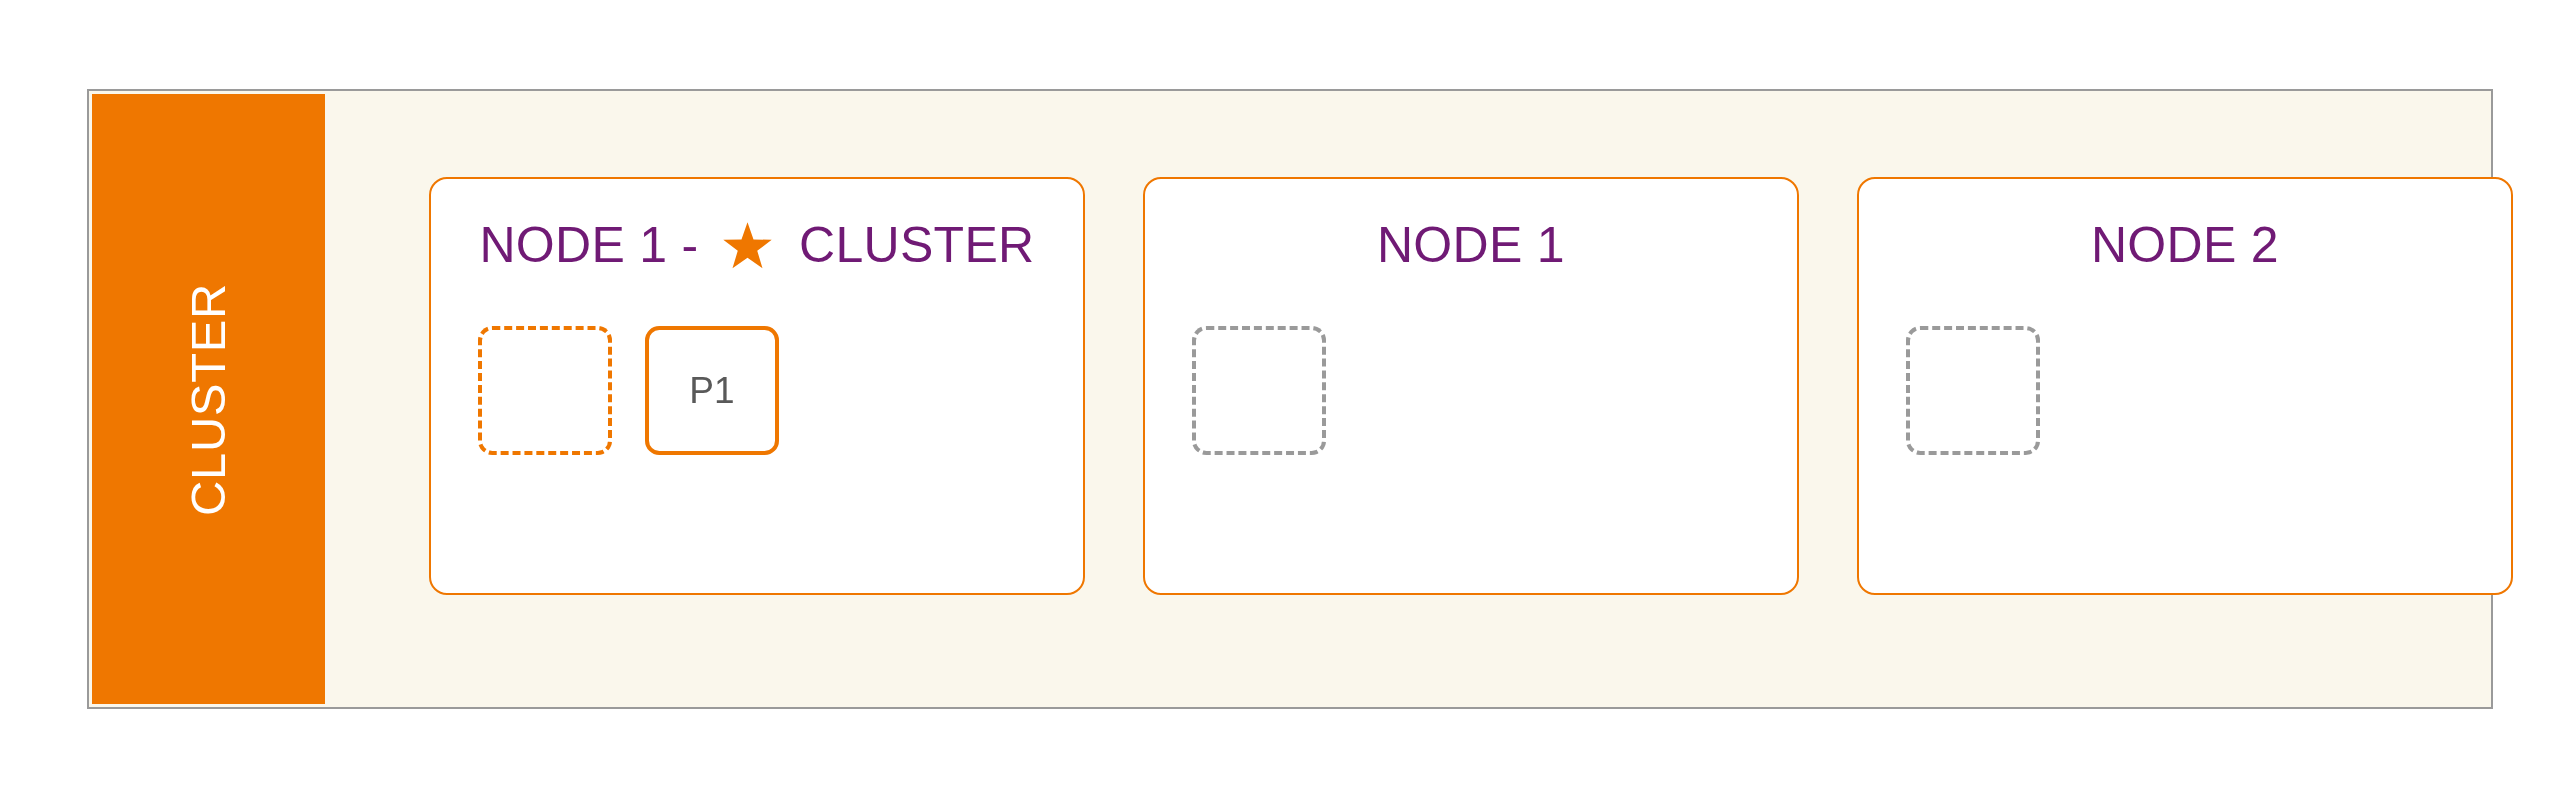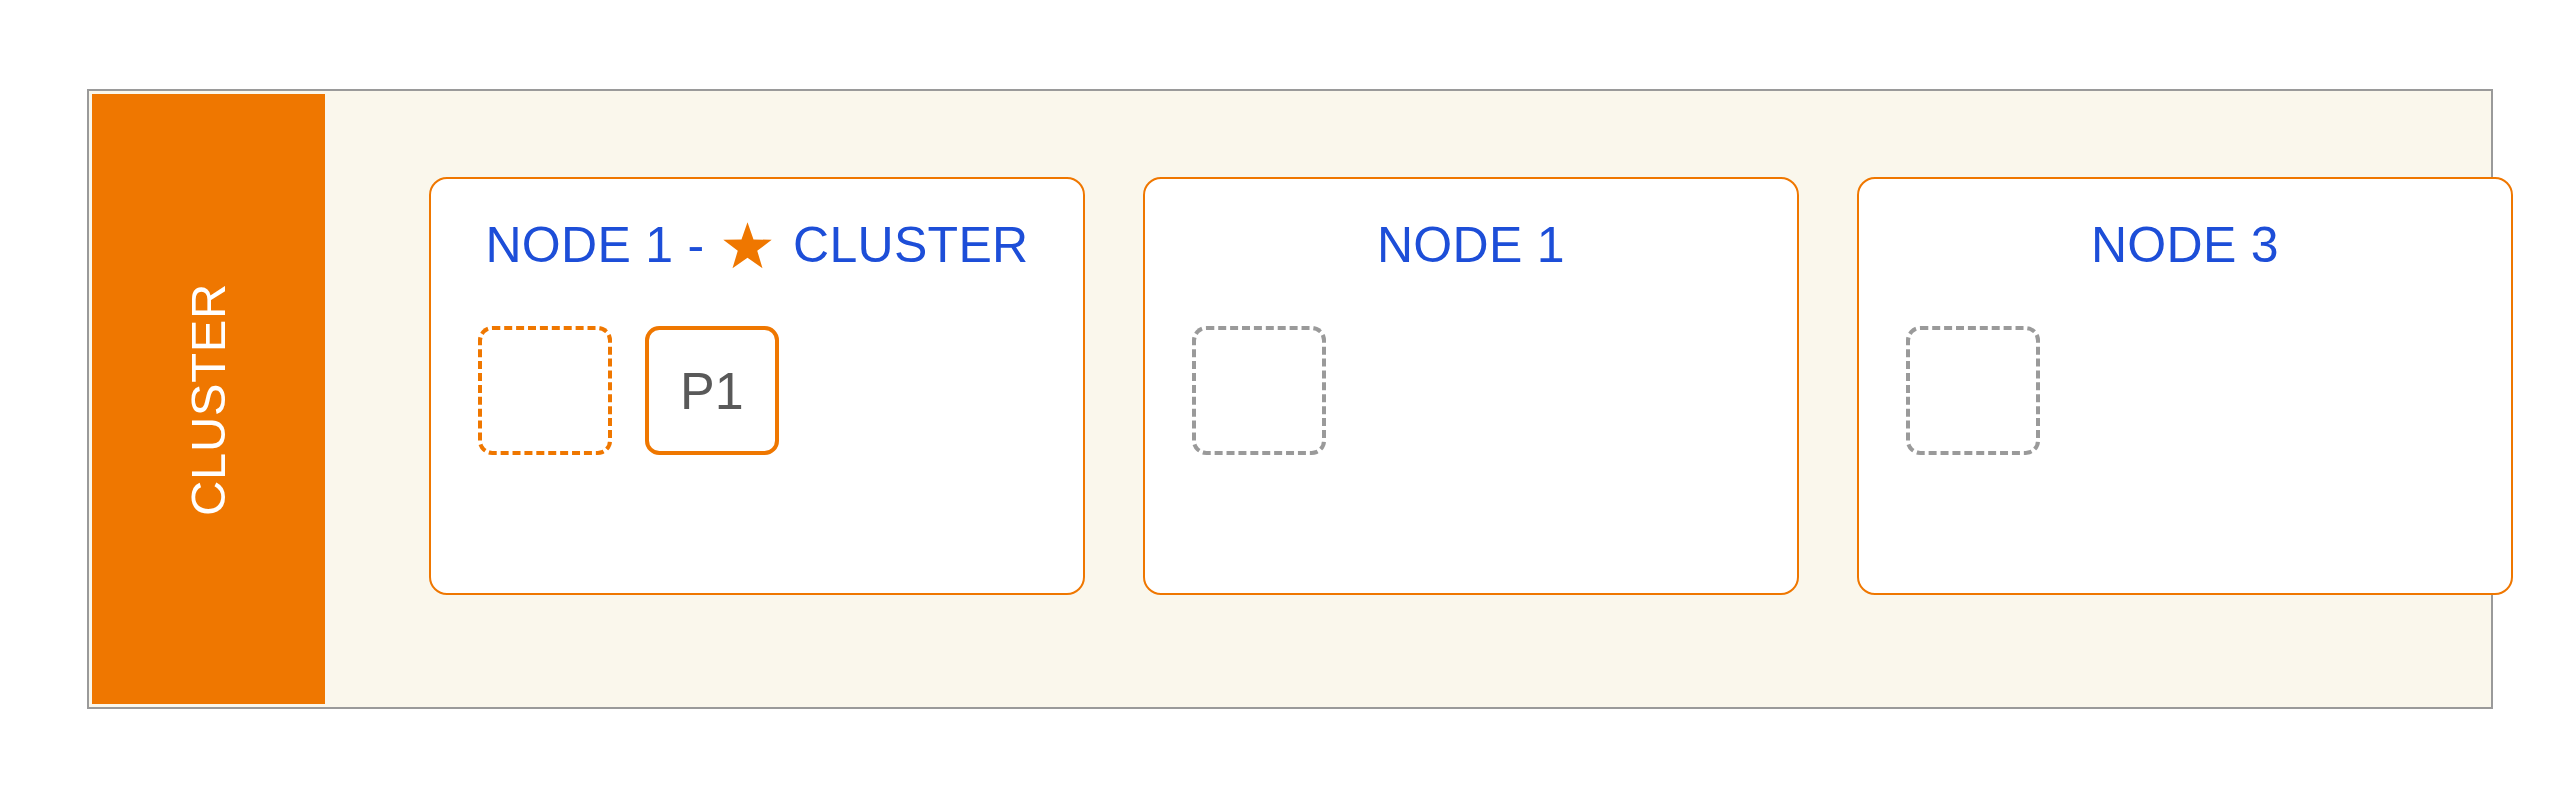--- a/index.html
+++ b/index.html
@@ -71,27 +71,27 @@
     border: 2.4px solid #ef7700;
     border-radius: 18px;
     display: flex;
     flex-direction: column;
     align-items: center;
     padding-top: 41px;
   }
 
   .node-title {
     font-size: 50px;
-    color: #1d4ed8;
+    color: #701a75;
     line-height: 1;
     white-space: nowrap;
     display: flex;
     align-items: center;
     justify-content: center;
-    gap: 8px;
+    gap: 14px;
     letter-spacing: 0.3px;
   }
   .node-title .title-text { display: inline-block; }
   .node-title .master-star {
     display: inline-flex;
     align-items: center;
     margin: 0 12px 0 9.5px;
   }
   .node-title .master-star svg { display: block; }
 
@@ -110,21 +110,21 @@
 
   .slot {
     box-sizing: border-box;
     width: 134px;
     height: 129px;
     border-radius: 14.3px;
     background: #ffffff;
     display: flex;
     align-items: center;
     justify-content: center;
-    font-size: 52px;
+    font-size: 37px;
     line-height: 1;
     color: #595959;
   }
 
   .slot.primary {
     border: 4.8px solid #ef7700;
   }
   .slot.replica {
     border: 4.8px solid #9a9a9a;
   }
@@ -172,21 +172,21 @@
           <span class="title-text">NODE 1</span>
         </div>
         <div class="slot-row">
           <div class="slot empty-replica">
             <span class="slot-label"></span>
           </div>
         </div>
       </div>
       <div class="node-panel">
         <div class="node-title">
-          <span class="title-text">NODE 3</span>
+          <span class="title-text">NODE 2</span>
         </div>
         <div class="slot-row">
           <div class="slot empty-replica">
             <span class="slot-label"></span>
           </div>
         </div>
       </div>
     </div>
 
 </div>

